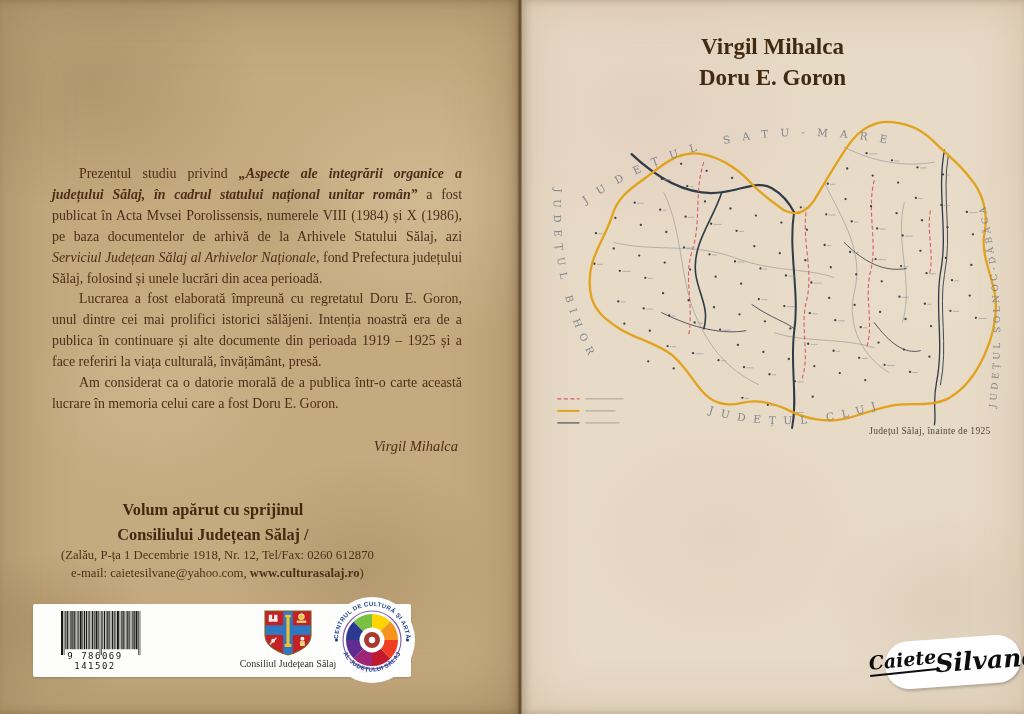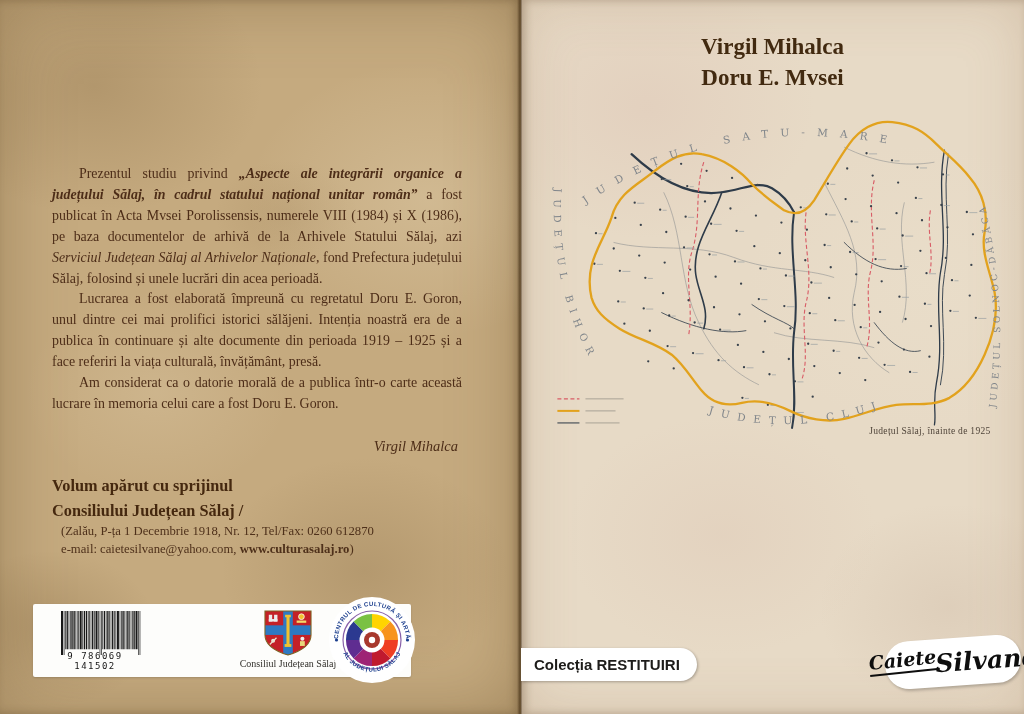--- a/index.html
+++ b/index.html
@@ -17,21 +17,21 @@
       radial-gradient(ellipse 160px 120px at 10% 88%, rgba(104,78,40,.22), transparent 65%),
       radial-gradient(ellipse 120px 90px at 55% 30%, rgba(120,90,50,.12), transparent 60%);
     box-shadow:inset 0 0 70px rgba(95,68,32,.35), inset -5px 0 10px rgba(60,40,15,.30);}
   .back-text{position:absolute;left:52px;top:149px;width:410px;color:#4d2d18;
     font-size:13.9px;line-height:20.9px;text-align:justify;margin-top:15px;}
   .back-text p{margin:0;text-indent:27px;}
   .bi{font-weight:bold;font-style:italic;}
   .it{font-style:italic;}
   .sig{text-align:right;font-style:italic;text-indent:0;margin-top:21px !important;padding-right:4px;font-size:14.5px;}
 
-  .sponsor{position:absolute;left:52px;top:474px;color:#45280f;}
+  .sponsor{position:absolute;left:52px;top:498px;color:#45280f;text-align:center;}
   .sponsor .b{font-weight:bold;font-size:16.3px;line-height:24.6px;}
   .sponsor .s{font-size:12.7px;line-height:17.5px;color:#4e301a;margin-left:9px;}
   .sponsor .s b{font-weight:bold;}
 
   .white-band{position:absolute;left:33px;top:604px;width:378px;height:73px;background:#fdfdfb;
     border-radius:2px;box-shadow:0 1px 2px rgba(0,0,0,.15);}
   .barcode{position:absolute;left:16px;top:7px;width:68px;text-align:center;margin-left:12px;}
   .barcode svg{width:80px;height:44px;display:block;}
   .bc-num{font-family:"DejaVu Sans Mono",monospace;font-size:9px;letter-spacing:1.5px;color:#161616;margin-top:-4px;background:#fdfdfb;}
   .coa{position:absolute;left:200px;top:5px;width:110px;text-align:center;}
@@ -214,21 +214,21 @@
       </div>
     </div>
   </section>
 
   <div class="spine"></div>
 
   <section class="front">
 
     <div class="authors">
       <div>Virgil Mihalca</div>
-      <div>Doru E. Mvsei</div>
+      <div>Doru E. Goron</div>
     </div>
 
     <svg class="map" viewBox="0 0 470 355">
       <defs>
         <path id="lp-top" d="M 28 122 Q 200 -8 442 78" fill="none"></path>
         <path id="lp-right" d="M 448 334 Q 474 170 410 26" fill="none"></path>
         <path id="lp-left" d="M 12 84 Q 0 210 74 308" fill="none"></path>
         <path id="lp-bottom" d="M 146 314 Q 255 356 384 296" fill="none"></path>
       </defs>
 
@@ -476,20 +476,19 @@
         <line x1="14" y1="330" x2="36" y2="330" stroke="#3c4650" stroke-width="1.1"></line>
         <line x1="42" y1="306" x2="80" y2="306" stroke="#a29c90" stroke-width=".9"></line>
         <line x1="42" y1="318" x2="72" y2="318" stroke="#a29c90" stroke-width=".9"></line>
         <line x1="42" y1="330" x2="76" y2="330" stroke="#a29c90" stroke-width=".9"></line>
       </g>
 
       <text class="map-caption" x="325" y="341">Județul Sălaj, înainte de 1925</text>
     </svg>
 
 
-    <div class="badge">Colecția RESTITUIRI</div>
 
     <div class="pub-pill">
       <span class="pub-c1">Caiete</span>
       <span class="pub-c2">Silvane</span>
     </div>
   </section>
 </div>
 
 </body></html>

